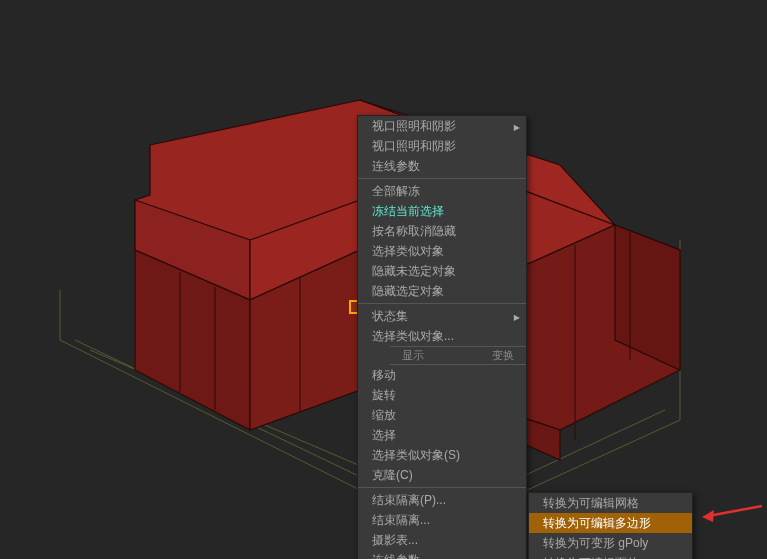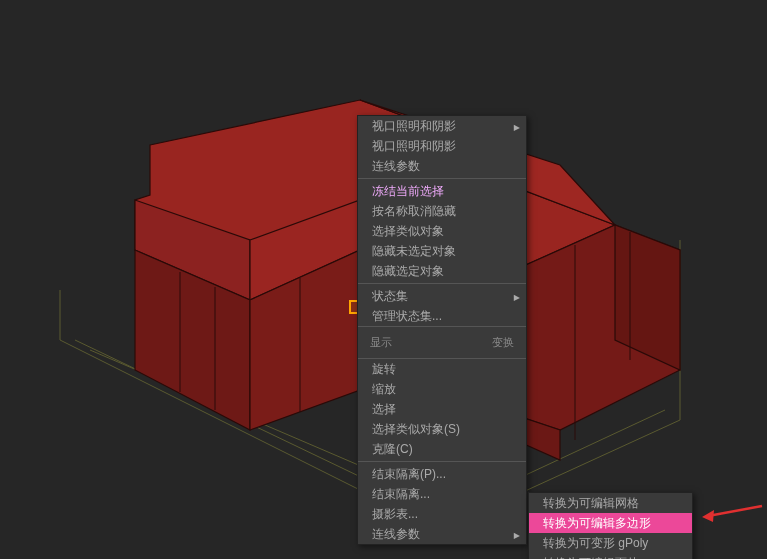--- a/index.html
+++ b/index.html
@@ -42,46 +42,47 @@
       box-shadow: 2px 2px 6px rgba(0,0,0,0.5);
     }
     .menu-item {
       padding: 2px 0 2px 14px;
       color: #aaa;
       cursor: pointer;
       position: relative;
       line-height: 16px;
     }
     .menu-item.active {
-      color: #f0abfc;
+      color: #5eead4;
     }
     .menu-item.highlight {
-      background: #ec4899;
+      background: #a16207;
       color: #fff;
     }
     .menu-item.has-arrow::after {
       content: "▶";
       position: absolute;
       right: 6px;
       font-size: 8px;
       top: 4px;
     }
     .menu-separator {
       height: 1px;
       background: #555;
       margin: 2px 0;
     }
     .menu-header {
       display: flex;
       justify-content: space-between;
-      padding: 7px 8px;
+      padding: 0 8px;
       border-top: 1px solid #555;
       border-bottom: 1px solid #555;
       color: #888;
       font-size: 11px;
+      margin-left: 32px;
     }
     .menu-header span { padding: 1px 4px; }
     .selection-marker {
       position: absolute;
       left: 349px;
       top: 300px;
       width: 14px;
       height: 14px;
       border: 2px solid #ffa500;
       background: rgba(255,200,0,0.1);
@@ -130,34 +131,36 @@
 
   <div class="selection-marker"></div>
 
   <div class="context-menu">
     <div>
 
     <div class="menu-item has-arrow">视口照明和阴影</div>
         <div class="menu-item">视口照明和阴影</div>
         <div class="menu-item">连线参数</div>
         <div class="menu-separator"></div>
+        <div class="menu-item">全部解冻</div>
         <div class="menu-item active">冻结当前选择</div>
         <div class="menu-item">按名称取消隐藏</div>
         <div class="menu-item">选择类似对象</div>
         <div class="menu-item">隐藏未选定对象</div>
         <div class="menu-item">隐藏选定对象</div>
         <div class="menu-separator"></div>
         <div class="menu-item has-arrow">状态集</div>
-        <div class="menu-item">管理状态集...</div>
+        <div class="menu-item">选择类似对象...</div>
       </div>
     <div class="menu-header">
       <span>显示</span>
       <span>变换</span>
     </div>
     <div>
+        <div class="menu-item">移动</div>
         <div class="menu-item">旋转</div>
         <div class="menu-item">缩放</div>
         <div class="menu-item">选择</div>
         <div class="menu-item">选择类似对象(S)</div>
         <div class="menu-item">克隆(C)</div>
         <div class="menu-separator"></div>
         <div class="menu-item">结束隔离(P)...</div>
         <div class="menu-item">结束隔离...</div>
         <div class="menu-item">摄影表...</div>
         <div class="menu-item has-arrow">连线参数</div>

